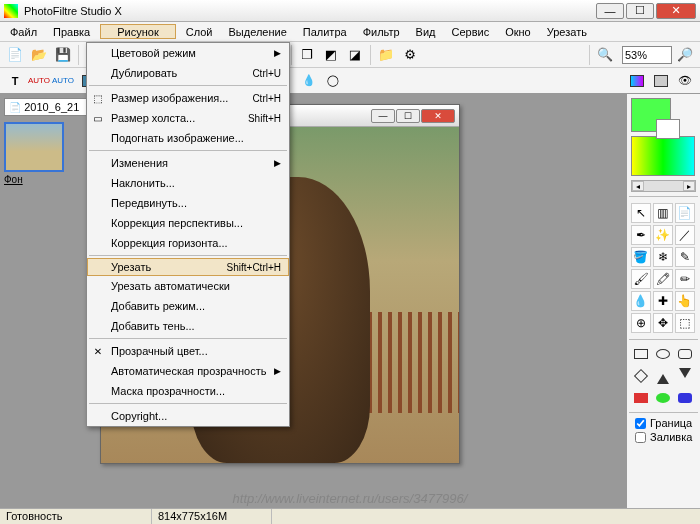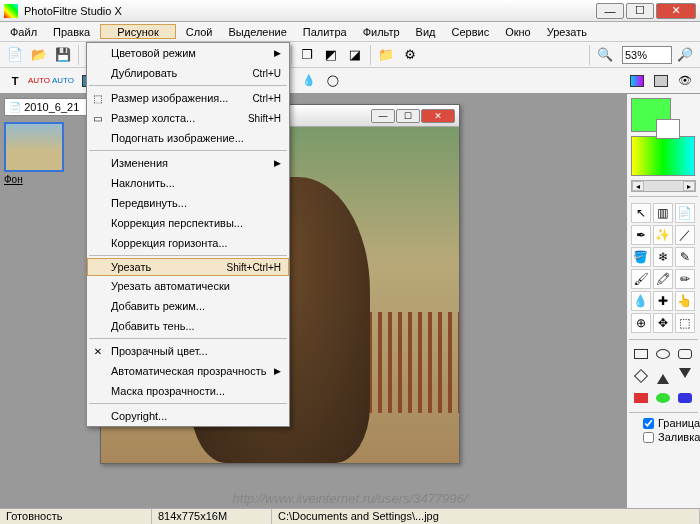--- a/index.html
+++ b/index.html
@@ -52,21 +52,21 @@
 .rightpanel .swatch1::after { content: ""; position: absolute; right: -10px; bottom: -8px; width: 22px; height: 18px; background: #fff; border: 1px solid #888; }
 .rightpanel .grad { margin: 4px; width: 64px; height: 40px; background: linear-gradient(90deg, #ff0 0%, #0f0 50%, #0ff 100%); border: 1px solid #888; }
 .rightpanel .scroll { margin: 0 4px; height: 12px; background: #e0e0e0; border: 1px solid #aaa; display: flex; }
 .rightpanel .scroll span { width: 12px; display: flex; align-items: center; justify-content: center; background: #eee; border: 1px solid #bbb; font-size: 8px; }
 .rightpanel .scroll span:last-child { margin-left: auto; }
 .rightpanel .toolgrid { margin: 6px 4px; display: grid; grid-template-columns: repeat(3, 20px); gap: 2px; }
 .rightpanel .toolgrid .t { width: 20px; height: 20px; border: 1px solid #ccc; background: #fdfdfd; display: flex; align-items: center; justify-content: center; font-size: 12px; }
 .rightpanel .shapegrid { margin: 4px; display: grid; grid-template-columns: repeat(3, 20px); gap: 2px; }
 .rightpanel .shapegrid .s { width: 20px; height: 20px; display: flex; align-items: center; justify-content: center; }
 .rightpanel .shapegrid .s span { display: block; }
-.rightpanel .chk { margin: 2px 16px; display: flex; align-items: center; gap: 4px; font-size: 10px; }
+.rightpanel .chk { margin: 2px 8px; display: flex; align-items: center; gap: 4px; font-size: 10px; }
 .rightpanel .chk input { width: 11px; height: 11px; }
 .rightpanel hr { border: none; border-top: 1px solid #bbb; margin: 4px 2px; }
 
 .statusbar { position: absolute; bottom: 0; left: 0; right: 0; height: 16px; background: #ece9d8; border-top: 1px solid #aaa; display: flex; font-size: 10px; }
 .statusbar span { padding: 1px 6px; border-right: 1px solid #bbb; }
 .watermark { position: absolute; bottom: 18px; left: 50%; transform: translateX(-50%); color: rgba(120,120,120,.6); font-size: 13px; font-style: italic; z-index: 200; pointer-events: none; }
 </style>
 </head>
 <body>
 
@@ -328,16 +328,15 @@
     </div>
   <div class="chk">
       <input type="checkbox" style="">
       <span>Заливка</span>
     </div>
 </div>
 
 <div class="statusbar">
   <span style="width:152px">Готовность</span>
   <span style="width:120px">814x775x16M</span>
-  <span style="flex:1">C:\Documents and Settings\...jpg</span>
 </div>
 
 <div class="watermark">http://www.liveinternet.ru/users/3477996/</div>
 
 </body></html>

